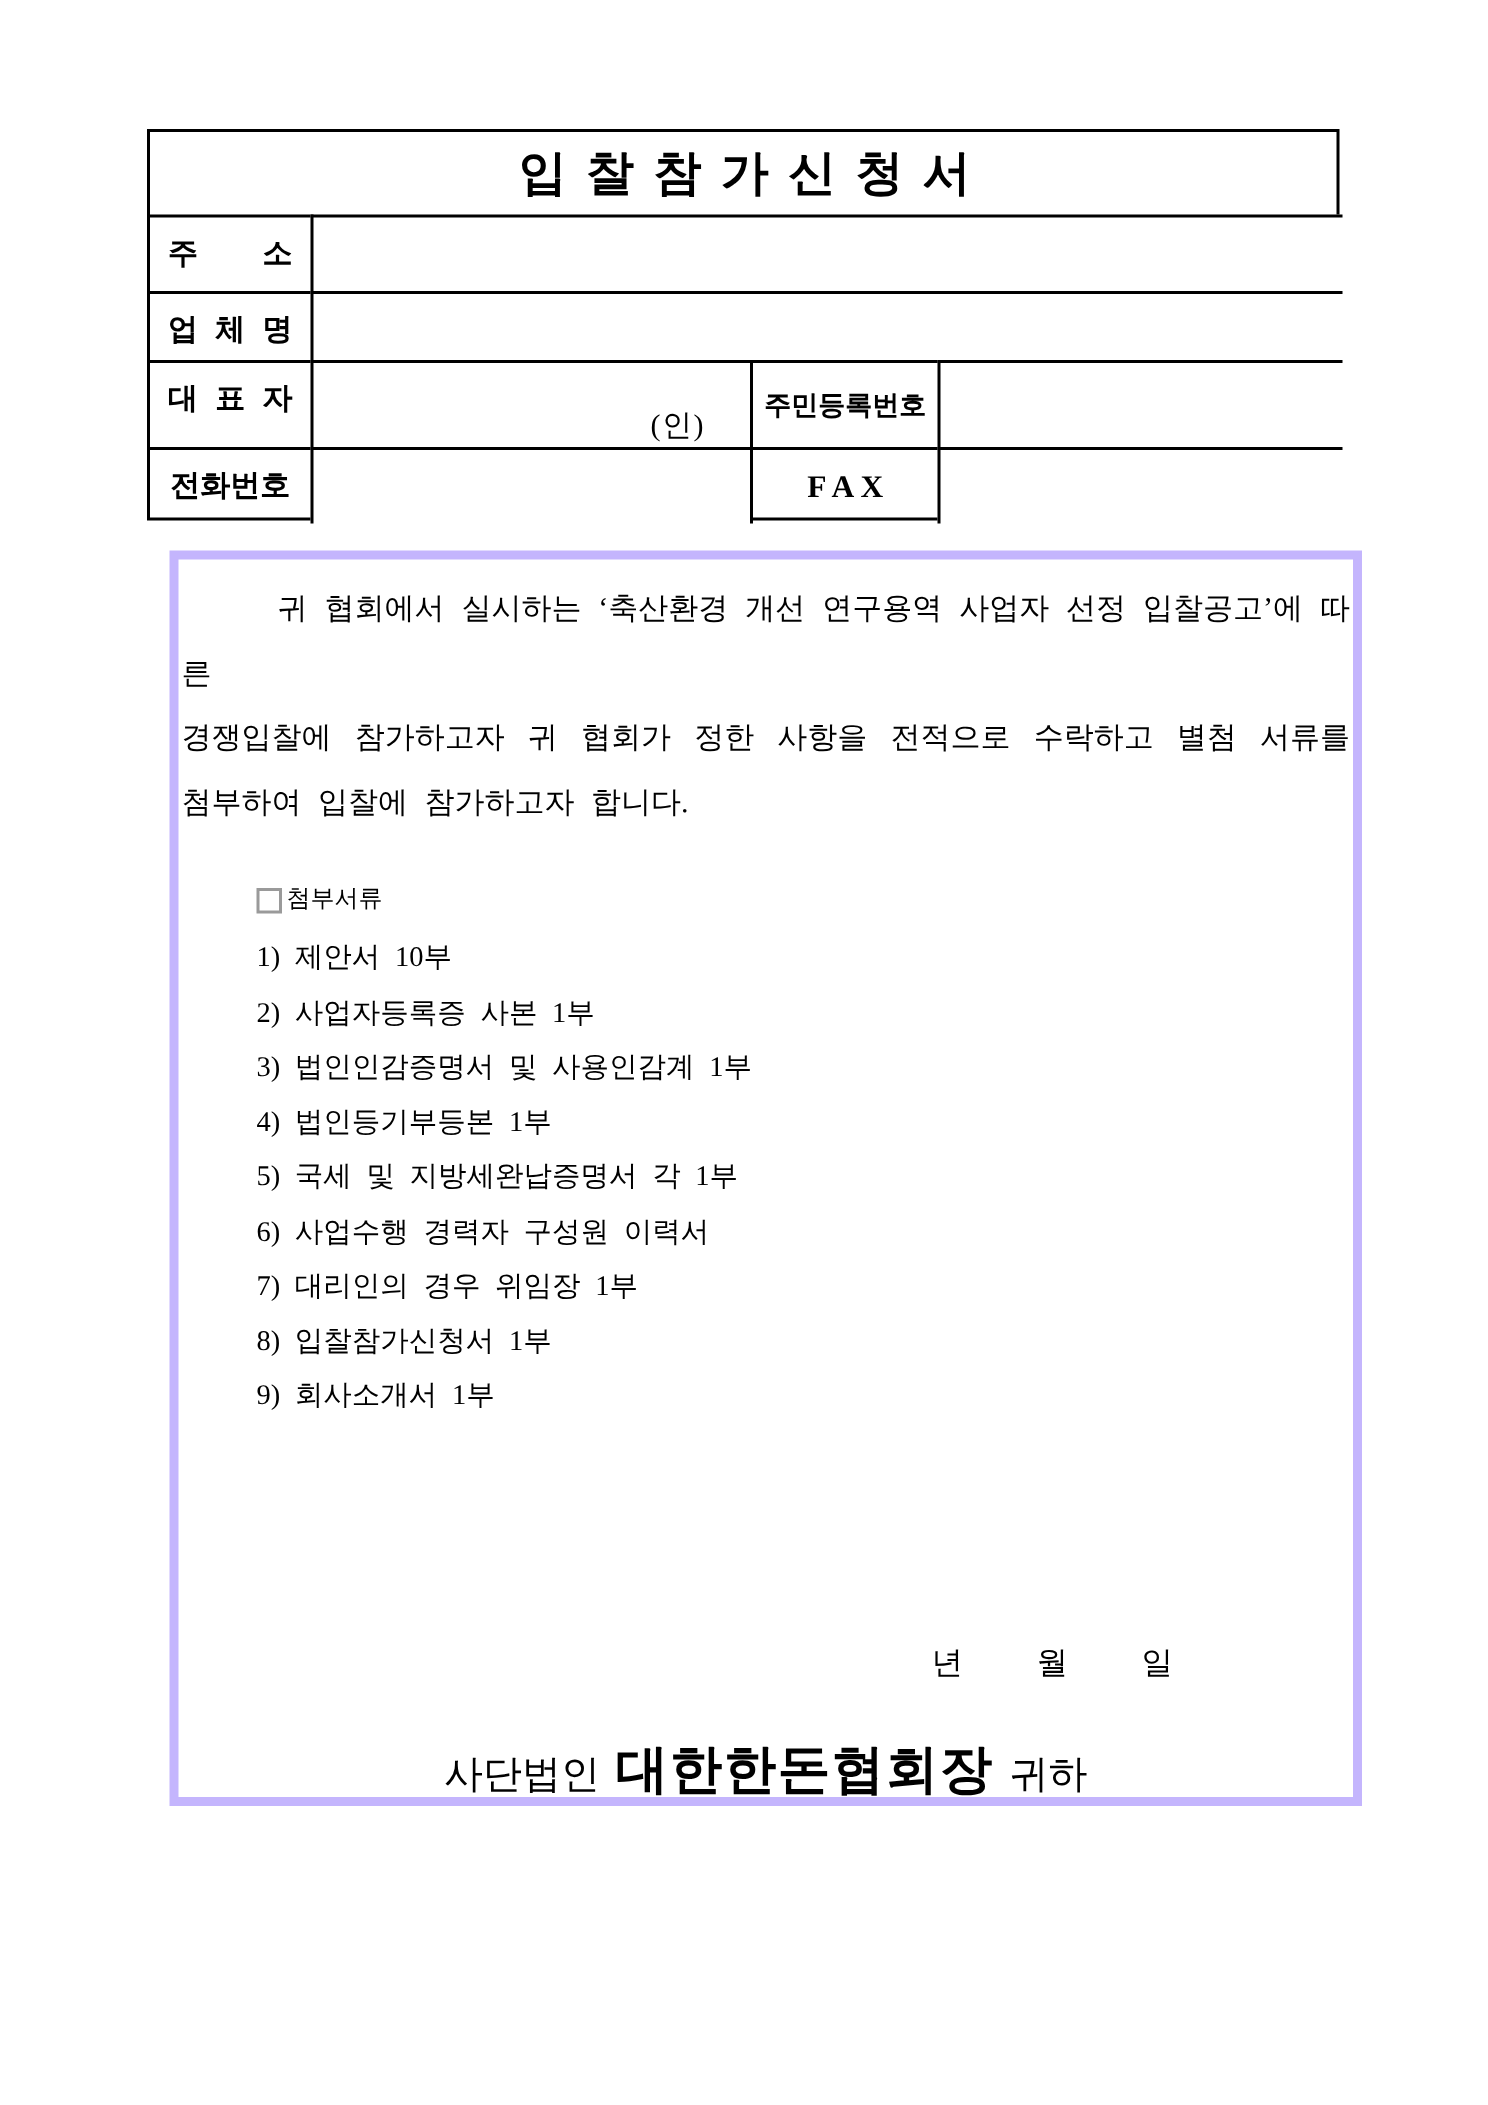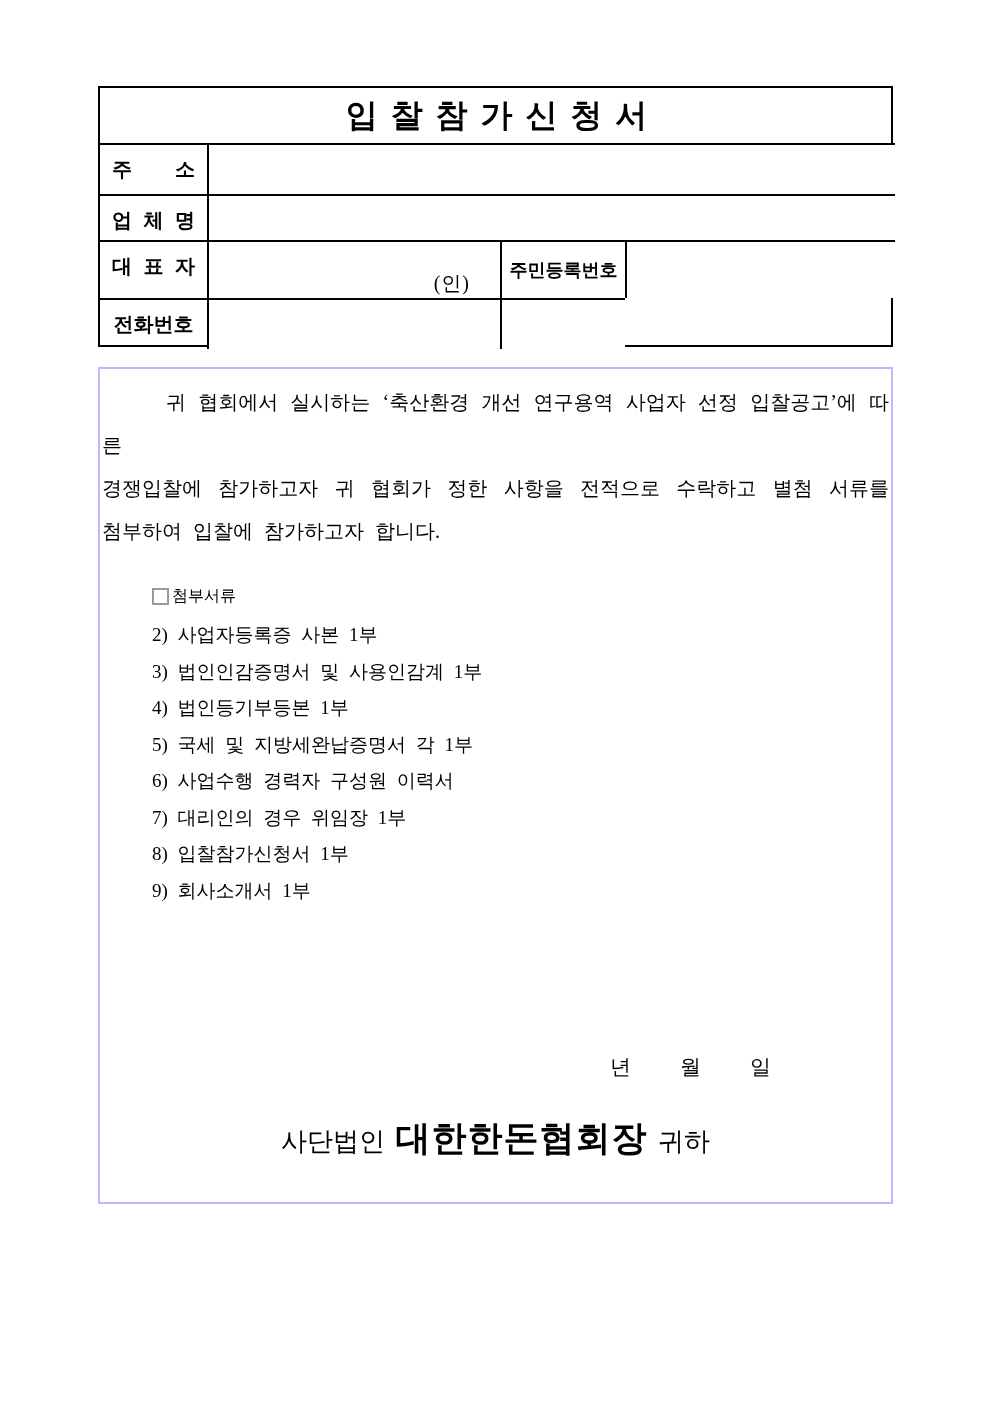--- a/index.html
+++ b/index.html
@@ -45,23 +45,23 @@
   .label-small { font-size:18px; line-height:56px; }
   .label-fax { font-size:21px; line-height:49px; font-weight:bold; }
   .value-cell { background:#fff; }
   .seal {
     position:absolute; right:30px; bottom:1px;
     font-size:20px; letter-spacing:1px;
   }
 
   
   .content-box {
-    position:absolute; left:98px; top:367px;
+    position:absolute; left:113px; top:367px;
     width:795px; height:837px;
-    border:2px solid #c4b5fd;
+    border:6px solid #c4b5fd;
     box-sizing:border-box;
     background:#fff;
   }
   .para { margin:12px 0 0 0; padding:0 2px; font-size:20px; line-height:43px; word-spacing:6px; }
   .para-line { text-align:justify; text-align-last:justify; }
   .para-line.indent { text-indent:64px; }
   .para-line.last { text-align:left; text-align-last:left; }
 
   .attach-heading {
     margin-top:25px; padding-left:52px;
@@ -105,37 +105,39 @@
 
     <div class="cell bt label-cell">대 표 자</div>
     <div class="cell bt bl value-cell">
       <span class="seal">(인)</span>
     </div>
     <div class="cell bt bl label-cell label-center label-small">주민등록번호</div>
     <div class="cell bt bl value-cell"></div>
 
     <div class="cell bt label-cell label-center">전화번호</div>
     <div class="cell bt bl value-cell"></div>
+    <div class="cell bt bl label-cell label-center label-fax">F A X</div>
     <div class="cell bt bl value-cell"></div>
   </div>
 
   <div class="content-box">
 
     <div class="para">
       <div class="para-line indent">귀 협회에서 실시하는 ‘축산환경 개선 연구용역 사업자 선정 입찰공고’에 따른</div>
       <div class="para-line">경쟁입찰에 참가하고자 귀 협회가 정한 사항을 전적으로 수락하고 별첨 서류를</div>
       <div class="para-line last">첨부하여 입찰에 참가하고자 합니다.</div>
     </div>
 
     <div class="attach-heading">
       <span class="checkbox"></span>
       <span>첨부서류</span>
     </div>
 
     <div class="attach-list">
+        <div class="attach-item">1) 제안서 10부</div>
         <div class="attach-item">2) 사업자등록증 사본 1부</div>
         <div class="attach-item">3) 법인인감증명서 및 사용인감계 1부</div>
         <div class="attach-item">4) 법인등기부등본 1부</div>
         <div class="attach-item">5) 국세 및 지방세완납증명서 각 1부</div>
         <div class="attach-item">6) 사업수행 경력자 구성원 이력서</div>
         <div class="attach-item">7) 대리인의 경우 위임장 1부</div>
         <div class="attach-item">8) 입찰참가신청서 1부</div>
         <div class="attach-item">9) 회사소개서 1부</div>
       </div>
 

